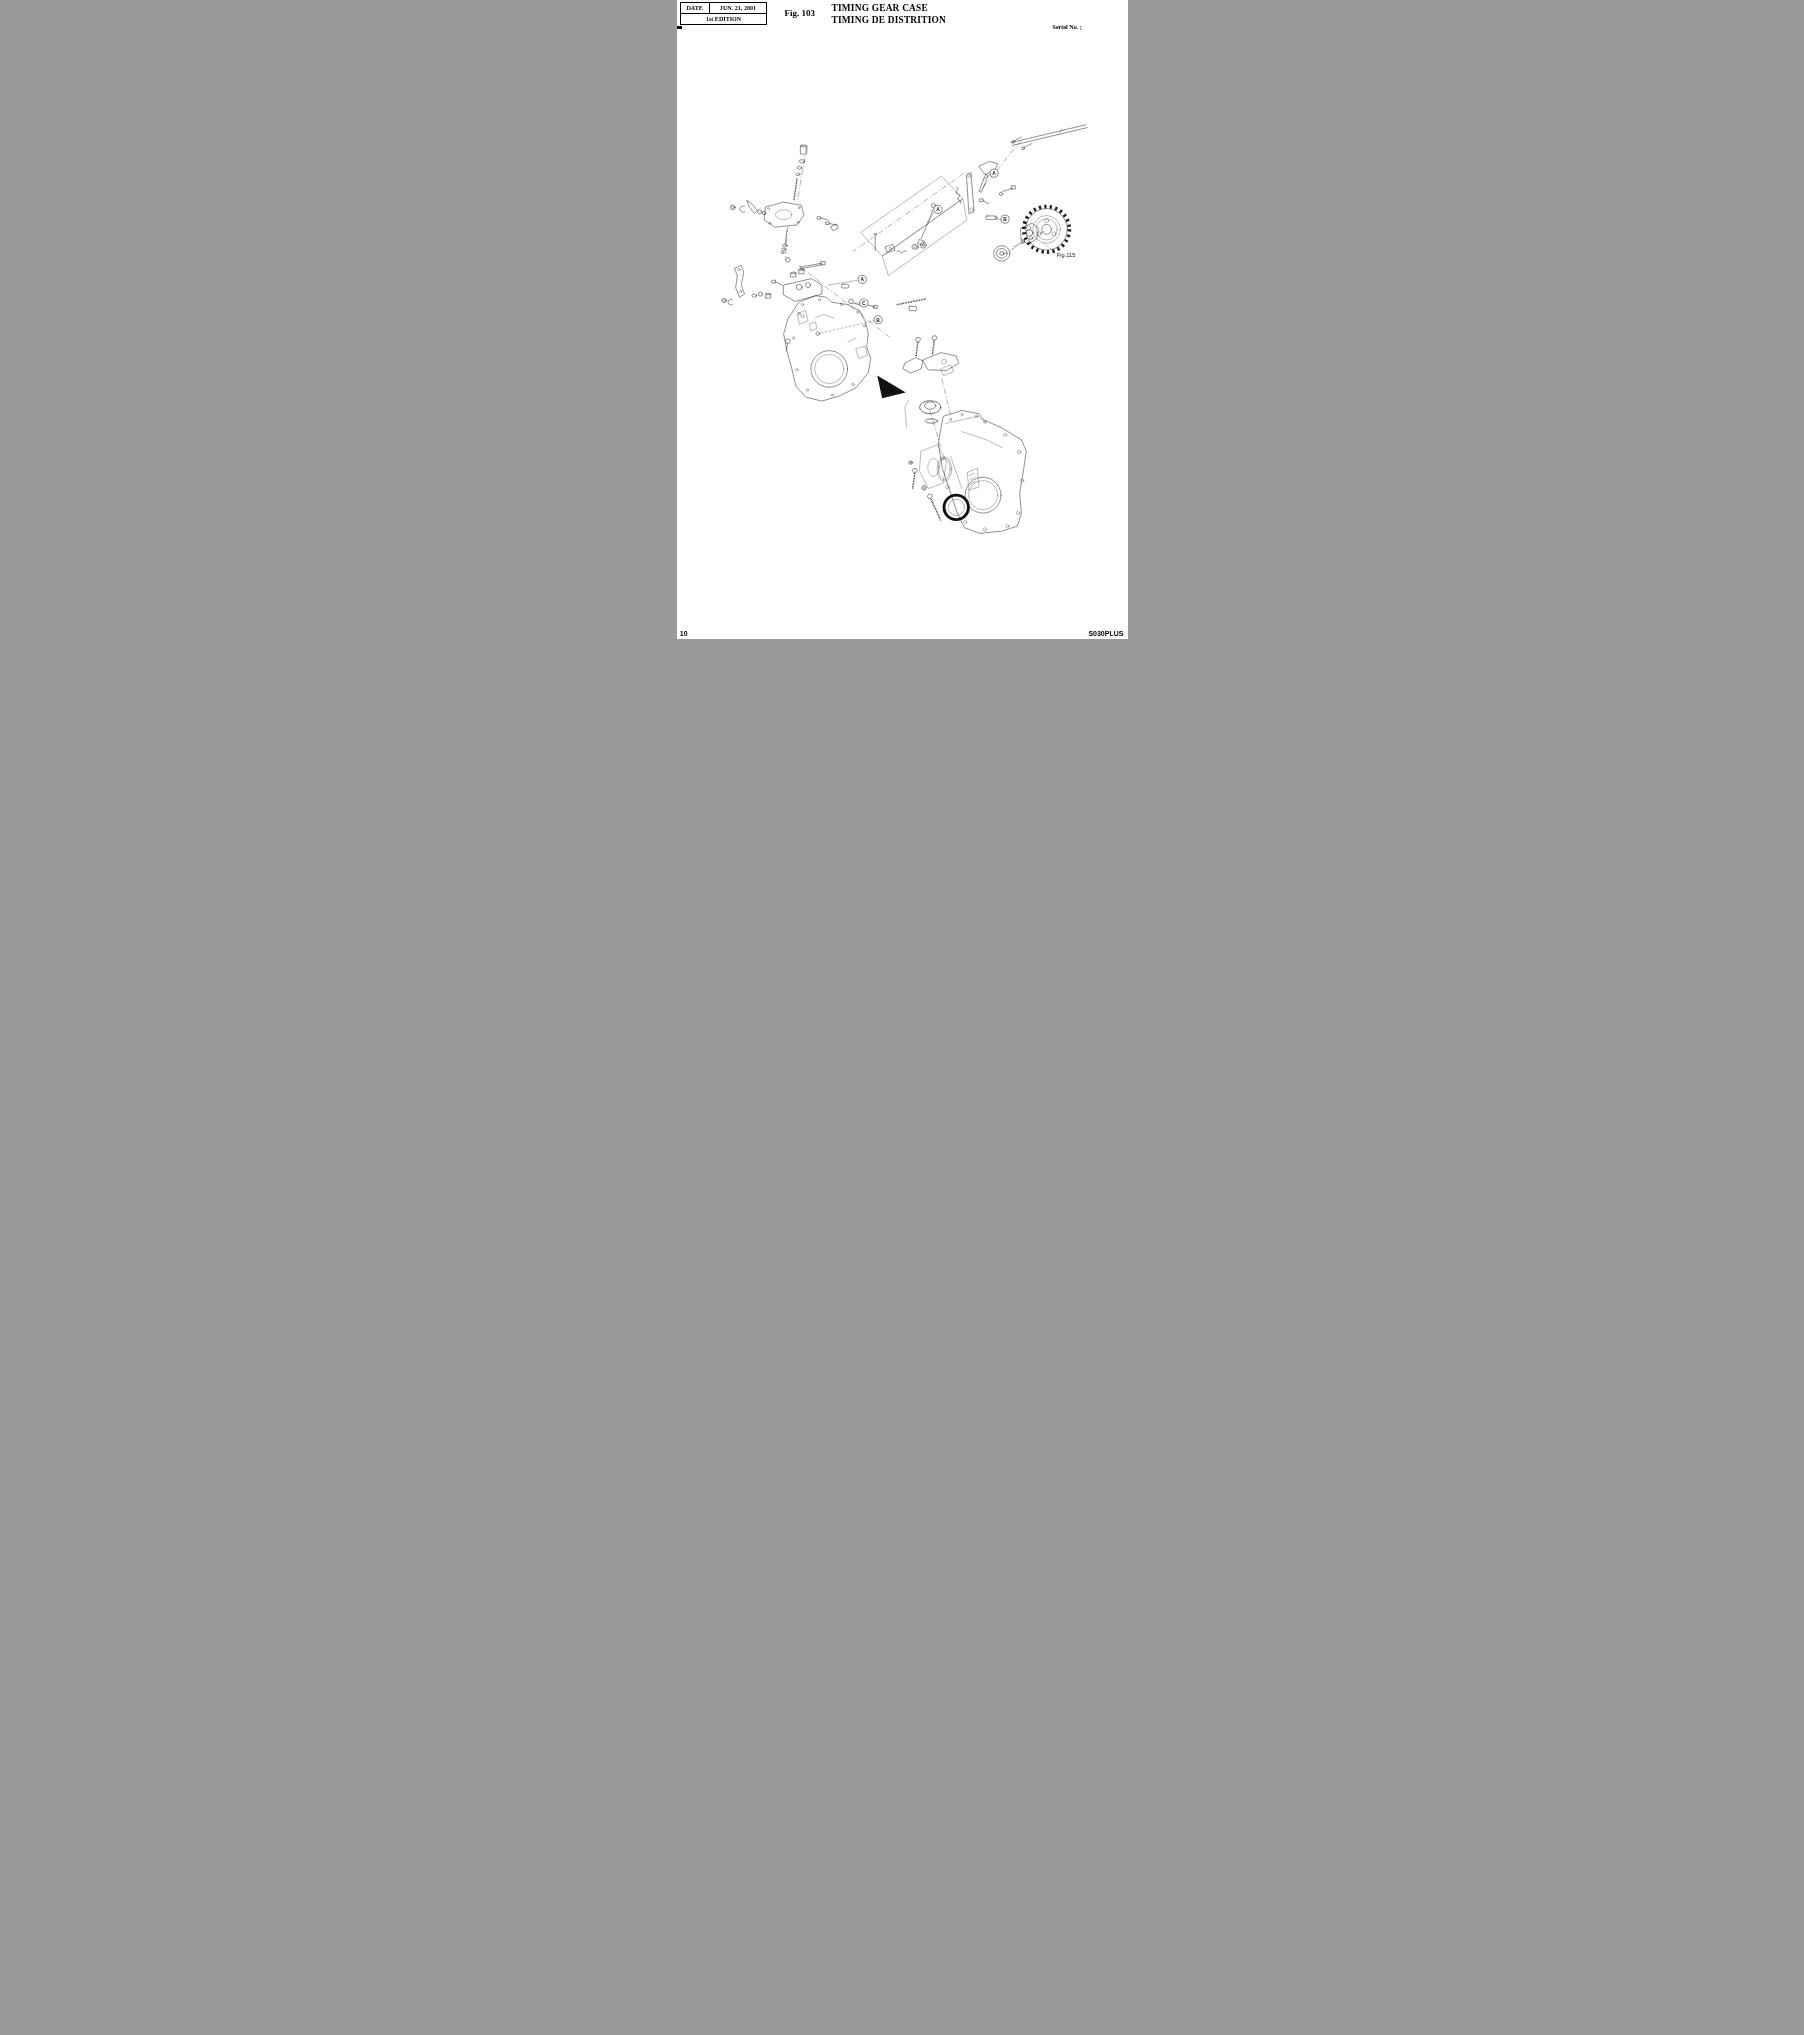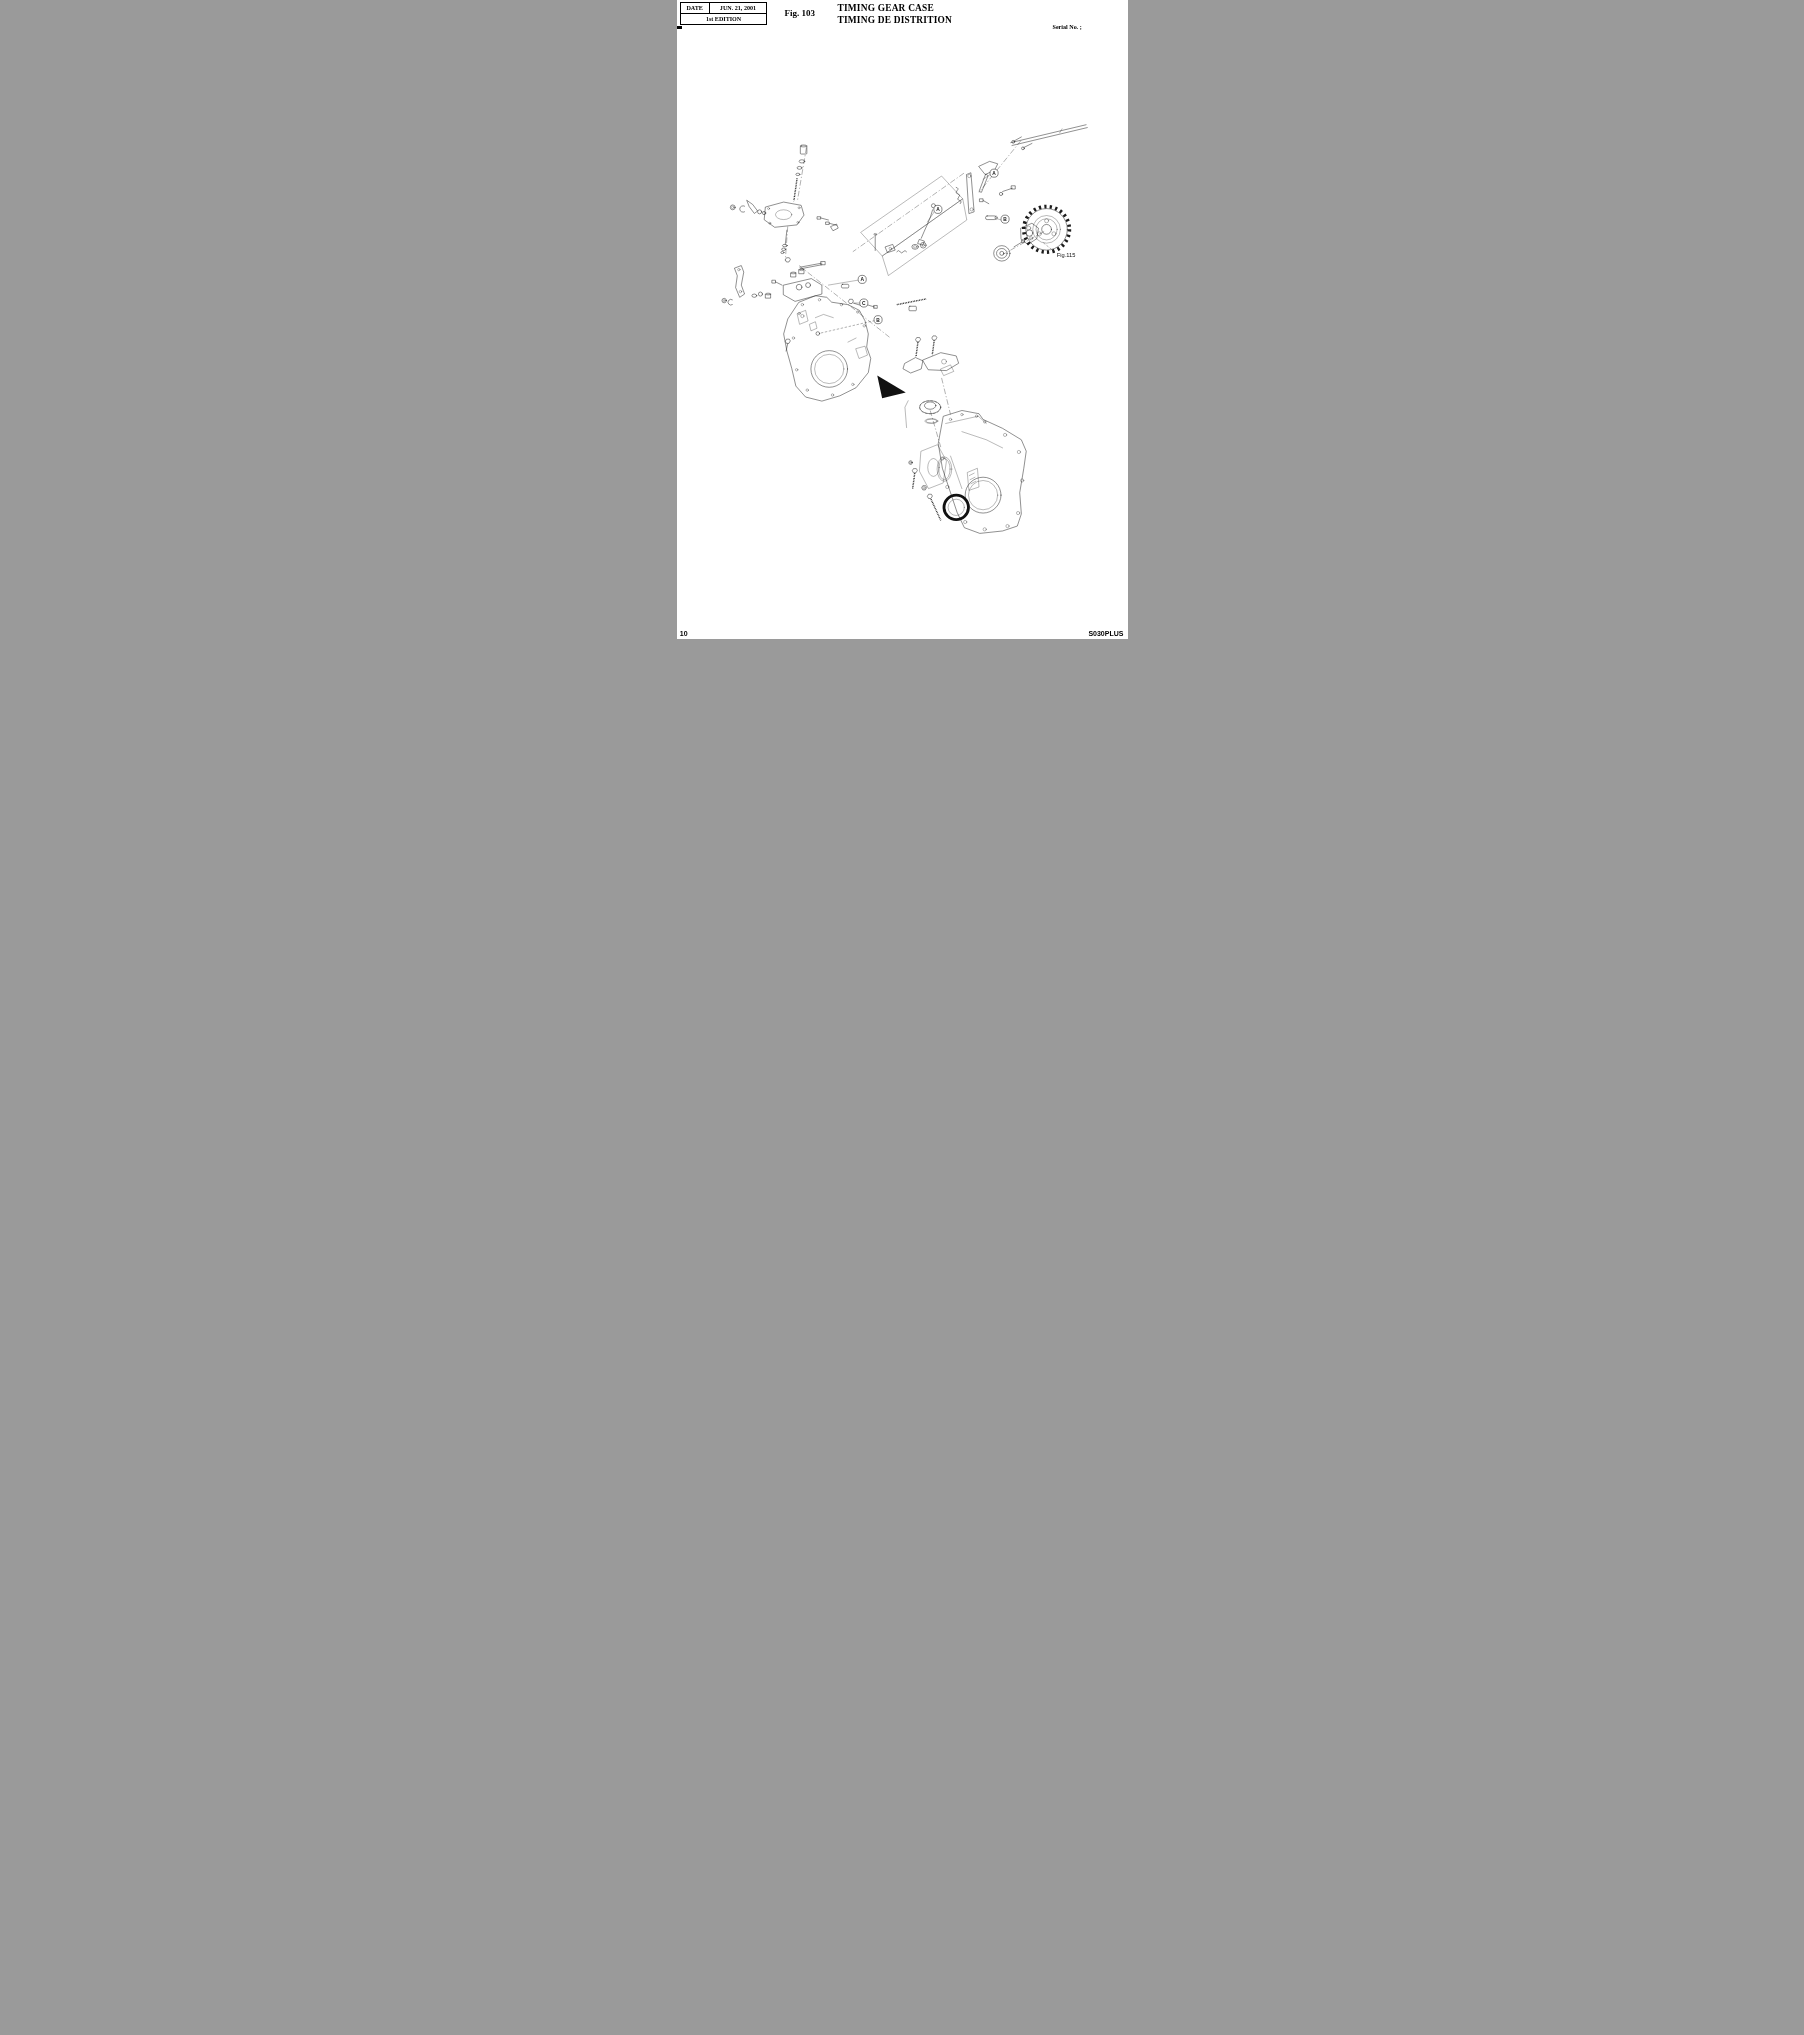--- a/index.html
+++ b/index.html
@@ -30,21 +30,21 @@
   .date-table td.c2 { width: 52px; }
   .black-bar {
     position: absolute; left: 0; top: 26px;
     width: 5.3px; height: 3.3px; background: #000;
   }
   .fig-label {
     position: absolute; left: 108px; top: 8.1px;
     font: bold 9px "Liberation Serif", serif;
   }
   .title {
-    position: absolute; left: 161px; top: 1.6px;
+    position: absolute; left: 155px; top: 1.6px;
     font: bold 9.4px "Liberation Serif", serif;
     line-height: 12.2px; letter-spacing: 0.2px;
   }
   .serial {
     position: absolute; left: 376px; top: 23.6px;
     font: bold 6.1px "Liberation Serif", serif;
   }
   
   .footer-left {
     position: absolute; left: 3.3px; bottom: 2px;

